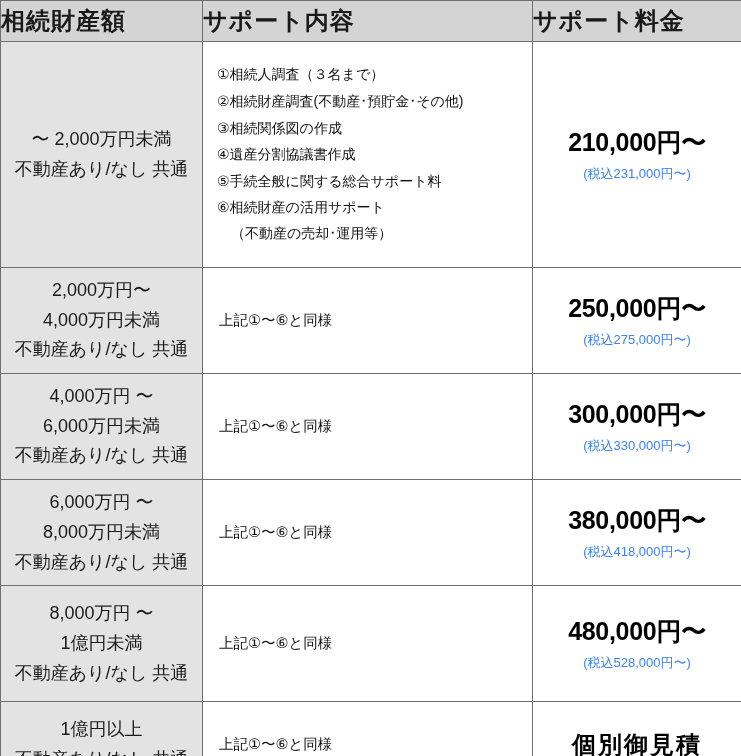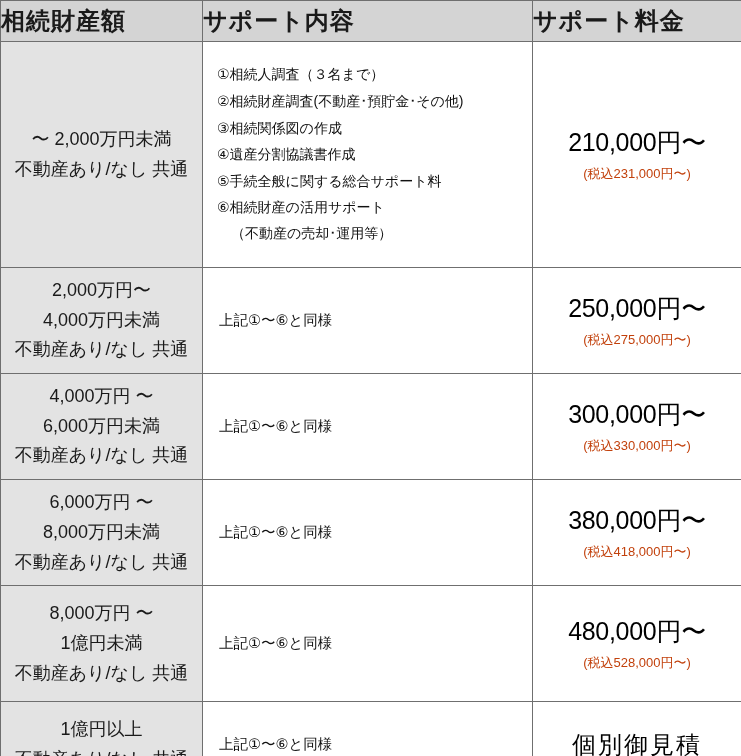--- a/index.html
+++ b/index.html
@@ -70,34 +70,34 @@
 
   
   td.fee {
     background: #ffffff;
     text-align: center;
     padding: 8px 4px;
   }
   td.fee .price {
     display: block;
     font-size: 25px;
-    font-weight: normal;
+    font-weight: bold;
     letter-spacing: -0.3px;
     color: #000000;
     white-space: nowrap;
   }
   td.fee .price.estimate {
     font-size: 24px;
     letter-spacing: 2px;
   }
   td.fee .tax {
     display: block;
     font-size: 13px;
     margin-top: 6px;
-    color: #c2410c;
+    color: #3b82f6;
     white-space: nowrap;
   }
 
   
   tr.row-0 td { height: 226px; margin-left: 12px; }
   tr.row-1 td { height: 100px; margin-left: 19px; }
   tr.row-2 td { height: 74px; }
   tr.row-3 td { height: 99px; }
   tr.row-4 td { height: 116px; margin-top: 23px; }
   tr.row-5 td { height: 86px; }

